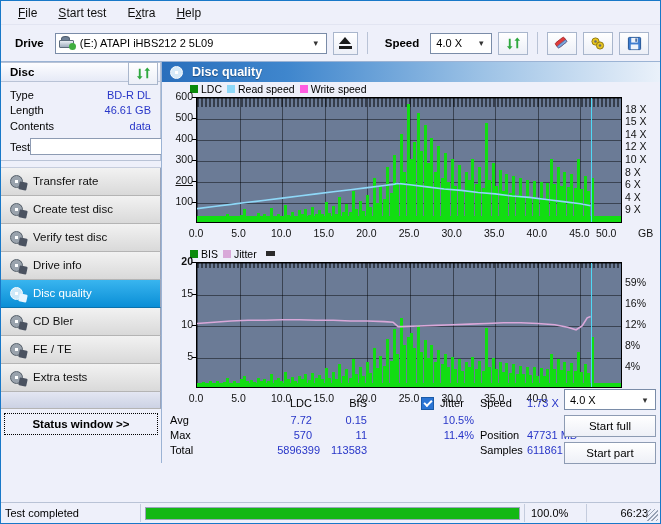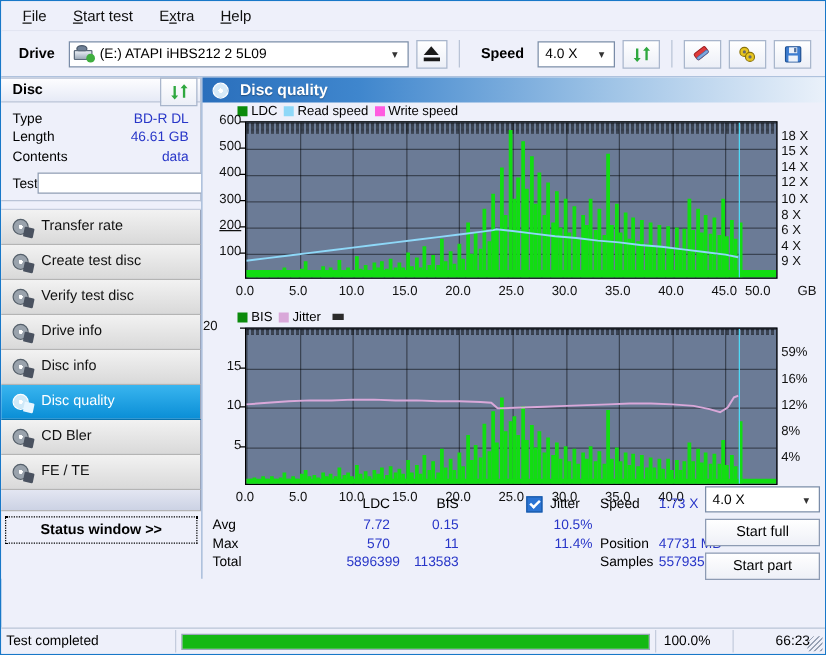--- a/index.html
+++ b/index.html
@@ -281,47 +281,47 @@
             </span>
           <span>Verify test disc</span>
         </div>
         <div class="nav-item">
           <span class="nav-ico">
               <span class="disc"></span>
               <span class="mk"></span>
             </span>
           <span>Drive info</span>
         </div>
-        <div class="nav-item">
-          <span class="nav-ico">
-              <span class="disc"></span>
-              <span class="mk"></span>
-            </span>
-          <span>Disc info</span>
-        </div>
         <div class="nav-item active">
           <span class="nav-ico">
               <span class="disc"></span>
               <span class="mk"></span>
             </span>
           <span>Disc quality</span>
         </div>
         <div class="nav-item">
           <span class="nav-ico">
               <span class="disc"></span>
               <span class="mk"></span>
             </span>
           <span>CD Bler</span>
         </div>
         <div class="nav-item">
           <span class="nav-ico">
               <span class="disc"></span>
               <span class="mk"></span>
             </span>
           <span>FE / TE</span>
+        </div>
+        <div class="nav-item">
+          <span class="nav-ico">
+              <span class="disc"></span>
+              <span class="mk"></span>
+            </span>
+          <span>Extra tests</span>
         </div>
         <div class="spacer"></div>
         <div class="status-win">Status window &gt;&gt;</div>
       </div>
     </div>
 
     <div class="right">
       <div class="panel-head">
         <span class="ico">
             <span class="disc"></span>
@@ -760,21 +760,21 @@
               <polyline points="0.0,60.5 17.0,59.2 34.1,58.0 51.1,57.3 68.2,57.3 85.2,56.7 102.2,56.7 119.3,57.3 136.3,57.3 153.4,58.0 170.4,58.0 187.4,58.6 196.0,59.2 201.1,63.6 204.5,63.6 221.5,63.0 238.6,62.4 255.6,61.7 272.6,61.1 289.7,60.5 306.7,59.8 323.8,59.8 340.8,60.5 357.8,61.7 370.6,64.3 379.1,66.8 385.1,63.0 390.2,54.8 393.6,53.6" fill="none" stroke="#d9a8d9" stroke-width="1.6"></polyline>
             </svg>
             <div class="marker" style="left: 394px;"></div>
           </div>
           <div class="ytick" style="right: 467px; top: 89.5px;">5</div>
           <div style="position: absolute; width: 4px; height: 1px; background: rgb(0, 0, 0); left: 30px; top: 96.5px;"></div>
           <div class="ytick" style="right: 467px; top: 58px;">10</div>
           <div style="position: absolute; width: 4px; height: 1px; background: rgb(0, 0, 0); left: 30px; top: 65px;"></div>
           <div class="ytick" style="right: 467px; top: 26.5px;">15</div>
           <div style="position: absolute; width: 4px; height: 1px; background: rgb(0, 0, 0); left: 30px; top: 33.5px;"></div>
-          <div class="ytick" style="right: 486px; top: -5px;">20</div>
+          <div class="ytick" style="right: 467px; top: -5px; font-weight: bold;">20</div>
           <div style="position: absolute; width: 4px; height: 1px; background: rgb(0, 0, 0); left: 30px; top: 2px;"></div>
           <div class="ytickr" style="left: 463px; top: 100px;">4%</div>
           <div class="ytickr" style="left: 463px; top: 79px;">8%</div>
           <div class="ytickr" style="left: 463px; top: 58px;">12%</div>
           <div class="ytickr" style="left: 463px; top: 37px;">16%</div>
           <div class="ytickr" style="left: 463px; top: 16px;">59%</div>
           <div class="xtick" style="left: 16px; width: 36px; top: 132px;">0.0</div>
           <div class="xtick" style="left: 58.6px; width: 36px; top: 132px;">5.0</div>
           <div class="xtick" style="left: 101.2px; width: 36px; top: 132px;">10.0</div>
           <div class="xtick" style="left: 143.8px; width: 36px; top: 132px;">15.0</div>
@@ -806,21 +806,21 @@
 
         <div class="st h" style="left:8px;top:49px;">Total</div>
         <div class="st v" style="left:78px;top:49px;width:80px;text-align:right;">5896399</div>
         <div class="st v" style="left:150px;top:49px;width:55px;text-align:right;">113583</div>
 
         <div class="st h" style="left:318px;top:2px;">Speed</div>
         <div class="st v" style="left:365px;top:2px;">1.73 X</div>
         <div class="st h" style="left:318px;top:34px;">Position</div>
         <div class="st v" style="left:365px;top:34px;">47731 MB</div>
         <div class="st h" style="left:318px;top:49px;">Samples</div>
-        <div class="st v" style="left:365px;top:49px;">557935</div>
+        <div class="st v" style="left:365px;top:49px;">611861</div>
       </div>
 
       <div class="rpanel">
         <div class="combo" id="speed-combo2">
           <span class="cv">4.0 X</span>
           <span class="chev">▾</span>
         </div>
         <div class="btn">Start full</div>
         <div class="btn">Start part</div>
       </div>

